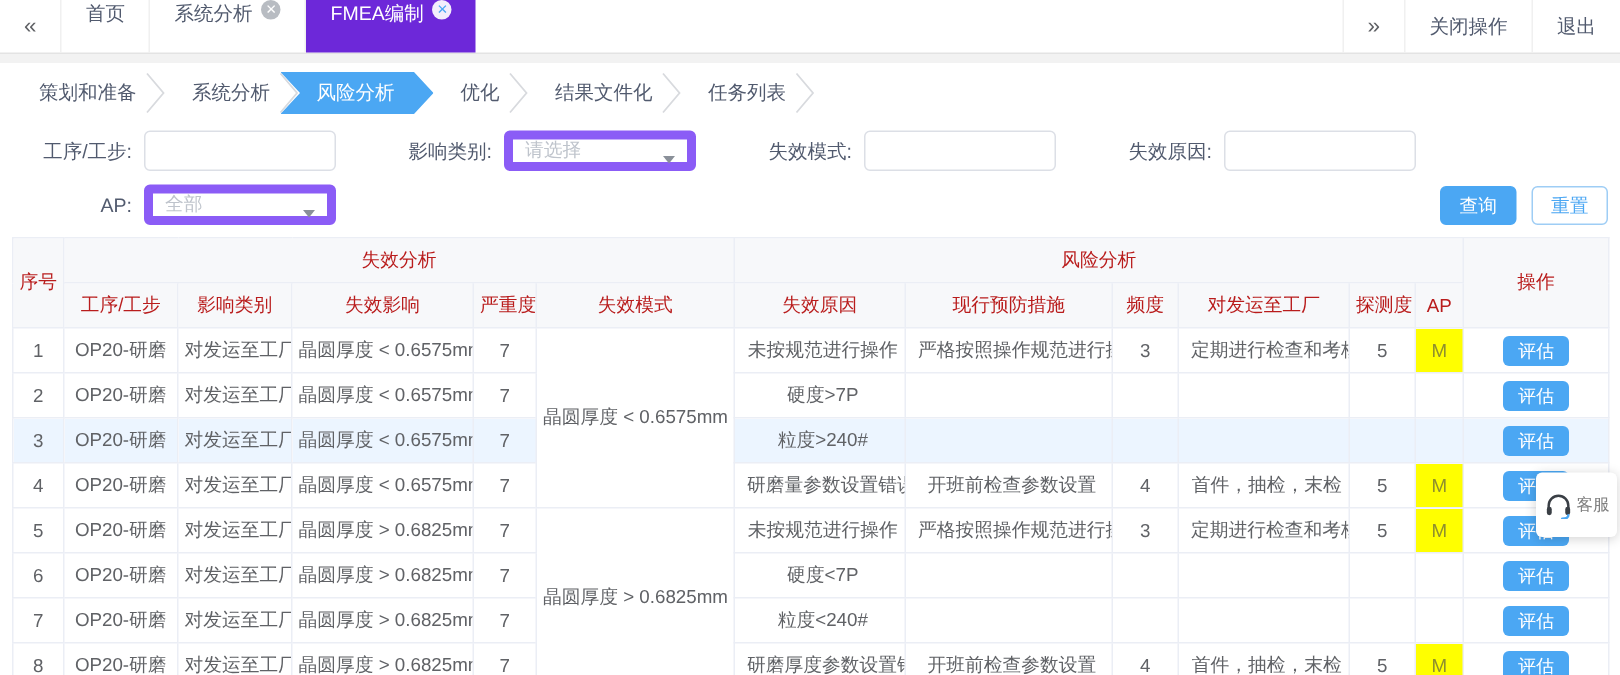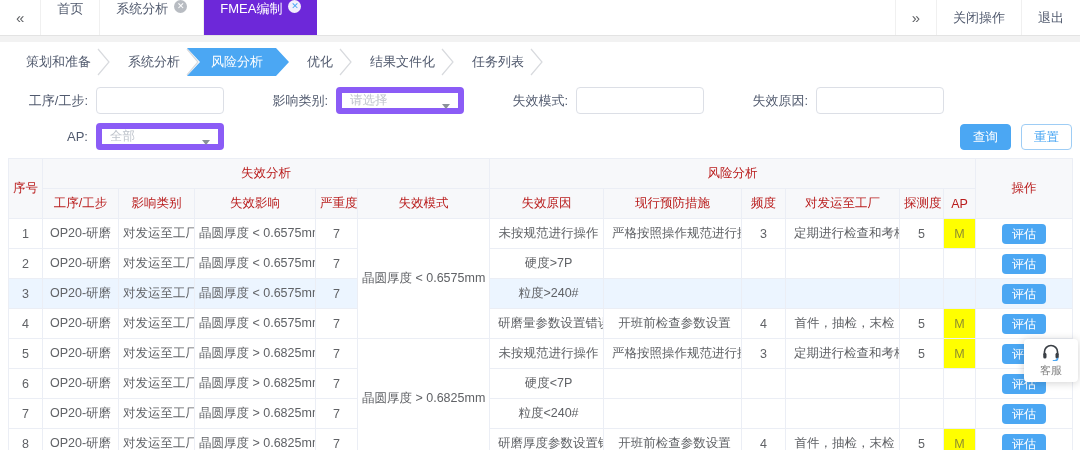--- a/index.html
+++ b/index.html
@@ -44,22 +44,22 @@
   
   table.fmea { width:1064px; margin:8px 8px 0 8px; border-collapse:collapse; table-layout:fixed; font-size:12.5px; color:#606266; }
   .fmea th, .fmea td { border:1px solid #ebeef5; text-align:center; height:30px; padding:0 4px; overflow:hidden; white-space:nowrap; }
   .fmea th { background:#f7f8fa; font-weight:normal; color:#b91c1c; }
   .fmea td.tl { text-align:center; padding-left:8px; }
   .fmea tr.hl td { background:#ecf5ff; }
   .fmea td.ap-m { background:#ffff00; color:#8f8f2e; }
   .btn-eval { display:inline-block; background:#4ba7f3; color:#fff; border:none; border-radius:4px; font-size:12px; padding:4px 10px; cursor:pointer; line-height:1; }
 
   
-  .service { position:absolute; left:1024px; top:339px; width:54px; height:43px; background:#fff; border-radius:4px;
-    box-shadow:0 1px 8px rgba(0,0,0,.18); display:flex; flex-direction:column; align-items:center; justify-content:center; gap:2px; cursor:pointer; z-index:5; }
+  .service { position:absolute; left:1024px; top:315px; width:54px; height:43px; background:#fff; border-radius:4px;
+    box-shadow:0 1px 8px rgba(0,0,0,.18); display:flex; flex-direction:row; align-items:center; justify-content:center; gap:2px; cursor:pointer; z-index:5; }
   .service .svc-label { font-size:11px; color:#808080; }
 </style>
 </head>
 <body>
 
 <div class="page">
 
   <div class="topbar">
     <div class="tb-collapse">«</div>
     <div class="tb-tab">

